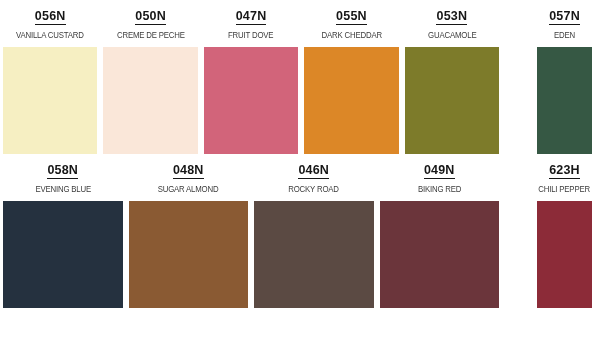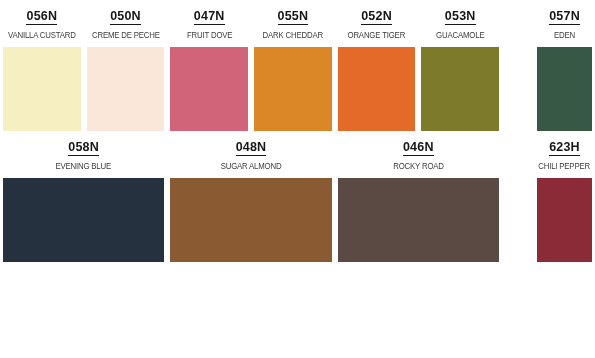--- a/index.html
+++ b/index.html
@@ -8,21 +8,21 @@
     background: #ffffff;
   }
   body {
     width: 595px;
     height: 358px;
     font-family: "Liberation Sans", sans-serif;
     overflow: hidden;
   }
   .palette {
     width: 595px;
-    height: 262px;
+    height: 308px;
     display: flex;
     flex-direction: column;
     background: #ffffff;
   }
   .row {
     display: flex;
     flex-direction: row;
     width: 100%;
     height: 179px;
     box-sizing: border-box;
@@ -92,25 +92,20 @@
         <div class="code">047N</div>
         <div class="name">FRUIT DOVE</div>
         <div class="swatch" style="background: rgb(210, 100, 122);"></div>
       </div>
       <div class="cell">
         <div class="code">055N</div>
         <div class="name">DARK CHEDDAR</div>
         <div class="swatch" style="background: rgb(220, 135, 39);"></div>
       </div>
       <div class="cell">
-        <div class="code">052N</div>
-        <div class="name">ORANGE TIGER</div>
-        <div class="swatch" style="background: rgb(227, 106, 40);"></div>
-      </div>
-      <div class="cell">
         <div class="code">053N</div>
         <div class="name">GUACAMOLE</div>
         <div class="swatch" style="background: rgb(125, 123, 42);"></div>
       </div>
       <div class="cell last">
         <div class="code">057N</div>
         <div class="name">EDEN</div>
         <div class="swatch" style="background: rgb(54, 88, 68);"></div>
       </div>
     </div>
@@ -123,19 +118,24 @@
       <div class="cell">
         <div class="code">048N</div>
         <div class="name">SUGAR ALMOND</div>
         <div class="swatch" style="background: rgb(138, 90, 51);"></div>
       </div>
       <div class="cell">
         <div class="code">046N</div>
         <div class="name">ROCKY ROAD</div>
         <div class="swatch" style="background: rgb(91, 74, 67);"></div>
       </div>
+      <div class="cell">
+        <div class="code">049N</div>
+        <div class="name">BIKING RED</div>
+        <div class="swatch" style="background: rgb(107, 53, 59);"></div>
+      </div>
       <div class="cell last">
         <div class="code">623H</div>
         <div class="name">CHILI PEPPER</div>
         <div class="swatch" style="background: rgb(140, 43, 56);"></div>
       </div>
     </div>
 </div>
 
 </body></html>

